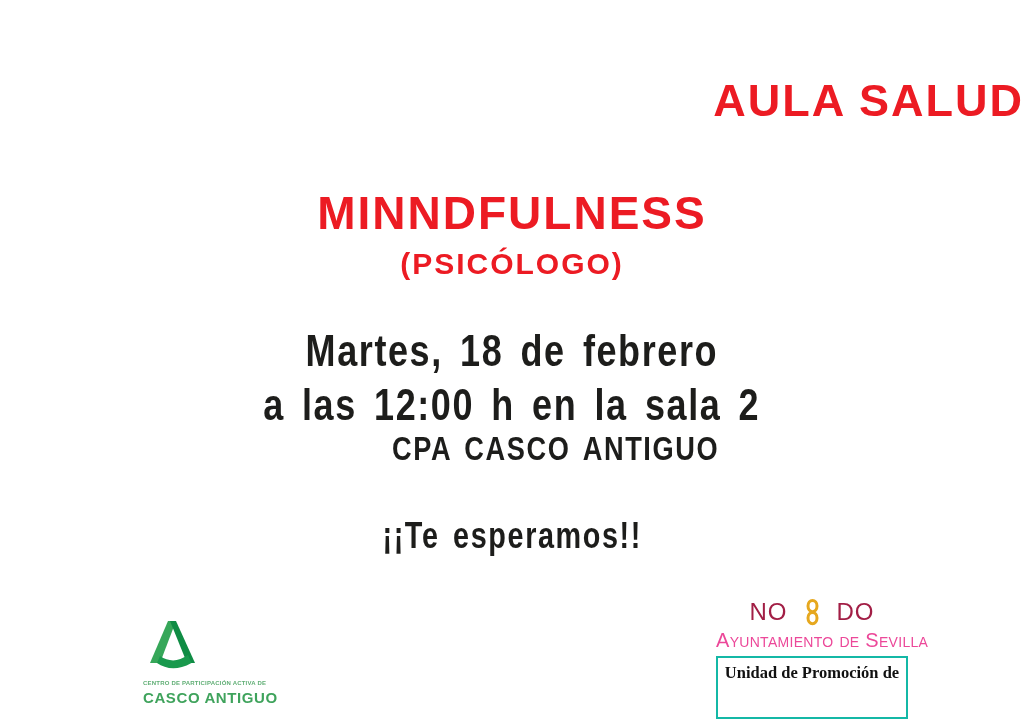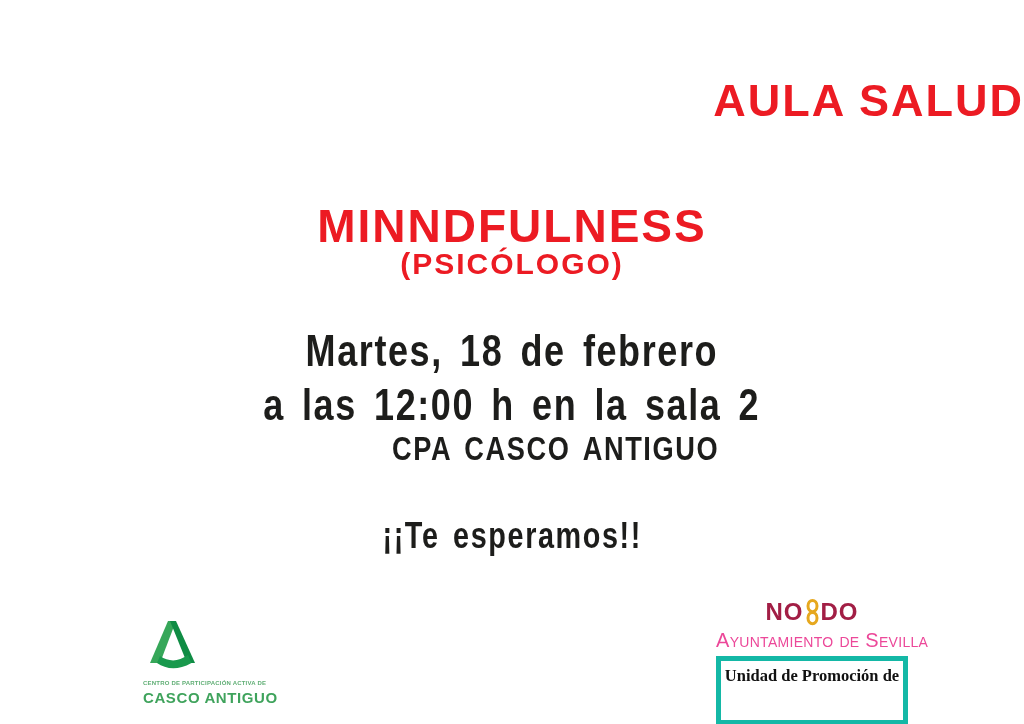--- a/index.html
+++ b/index.html
@@ -13,21 +13,21 @@
   .abs { position: absolute; left: 0; width: 1024px; text-align: center; line-height: 1; }
   .red { color: #ec1b23; font-weight: bold; }
   .blk { color: #1d1d1b; font-weight: bold; }
   .cond {
     display: inline-block;
     transform: scaleX(0.8);
     transform-origin: 50% 50%;
     white-space: nowrap;
   }
   .title-main   { top: 78px;  font-size: 45px; letter-spacing: 2px; text-align: right; }
-  .title-event  { top: 203px; font-size: 46px; letter-spacing: 2px; }
+  .title-event  { top: 190px; font-size: 46px; letter-spacing: 2px; }
   .title-note   { top: 249px; font-size: 30px; letter-spacing: 2px; }
   .line-date    { top: 328px; font-size: 45px; letter-spacing: 2px; word-spacing: 7px; }
   .line-time    { top: 382px; font-size: 45px; letter-spacing: 2px; word-spacing: 7px; }
   .line-place   { top: 431px; font-size: 34px; letter-spacing: 2px; word-spacing: 5px; margin-left: 44px; }
   .line-closing { top: 506px; font-size: 36px; letter-spacing: 2px; word-spacing: 5px; margin-top: 12px; }
 
   
   .junta-block {
     position: absolute; left: 143px; top: 612px; width: 116px;
     text-align: left;
@@ -44,32 +44,32 @@
     color: #3fa35c; letter-spacing: 0.6px; white-space: nowrap;
   }
 
   
   .sevilla-block {
     position: absolute; left: 716px; top: 597px; width: 192px;
     text-align: center;
   }
   .nosdo-row {
     display: flex; align-items: center; justify-content: center;
-    height: 30px; gap: 1px;
-    color: #a21e45; font-weight: bold; font-size: 24px; letter-spacing: 1px;
+    height: 30px; gap: 17px;
+    color: #a21e45; font-weight: normal; font-size: 24px; letter-spacing: 1px;
   }
   .nosdo-row svg { width: 15px; height: 30px; }
   .ayto-name {
     margin-top: 2px;
     font-variant: small-caps;
     font-size: 20px; color: #ec4899; letter-spacing: 0.3px; white-space: nowrap;
   }
   .unit-box {
     margin-top: 4px;
-    border: 5px solid #14b8a6;
+    border: 2px solid #14b8a6;
     height: 54px;
     padding-top: 5px;
     font-family: "Liberation Serif", serif;
     font-weight: bold; font-size: 16.5px; color: #111;
     line-height: 1.25;
     box-sizing: content-box;
   }
 </style>
 </head>
 <body>

